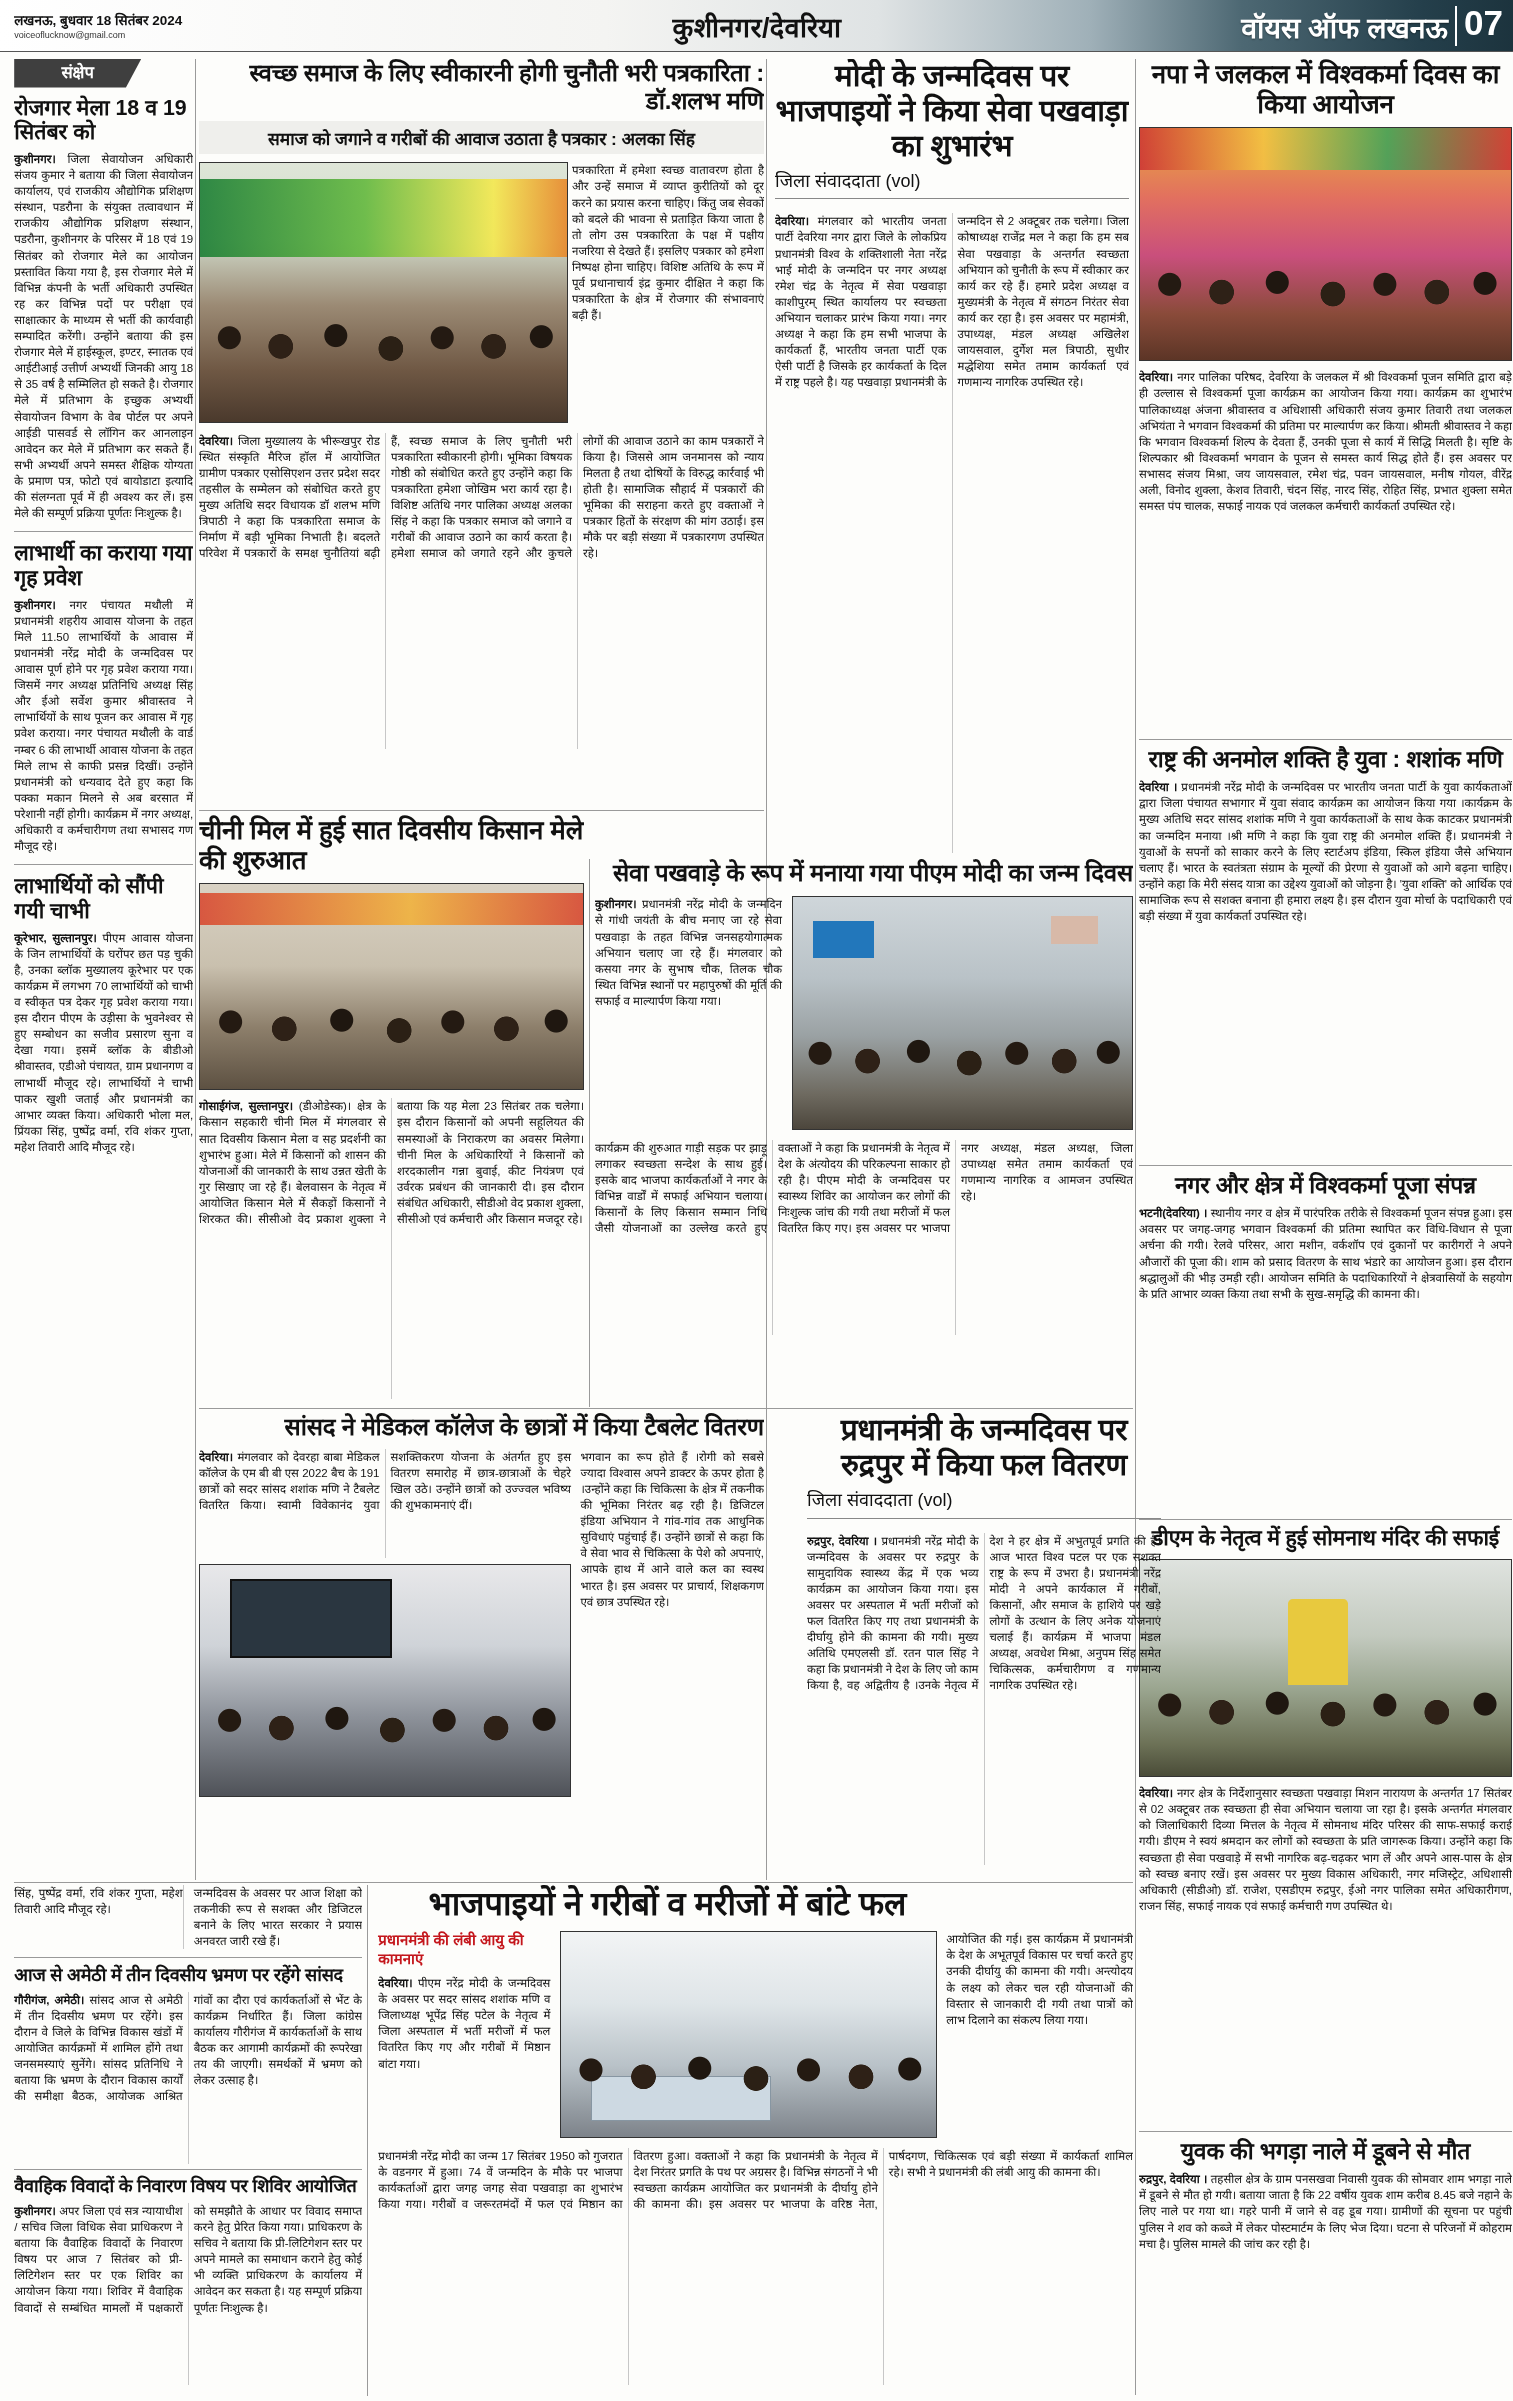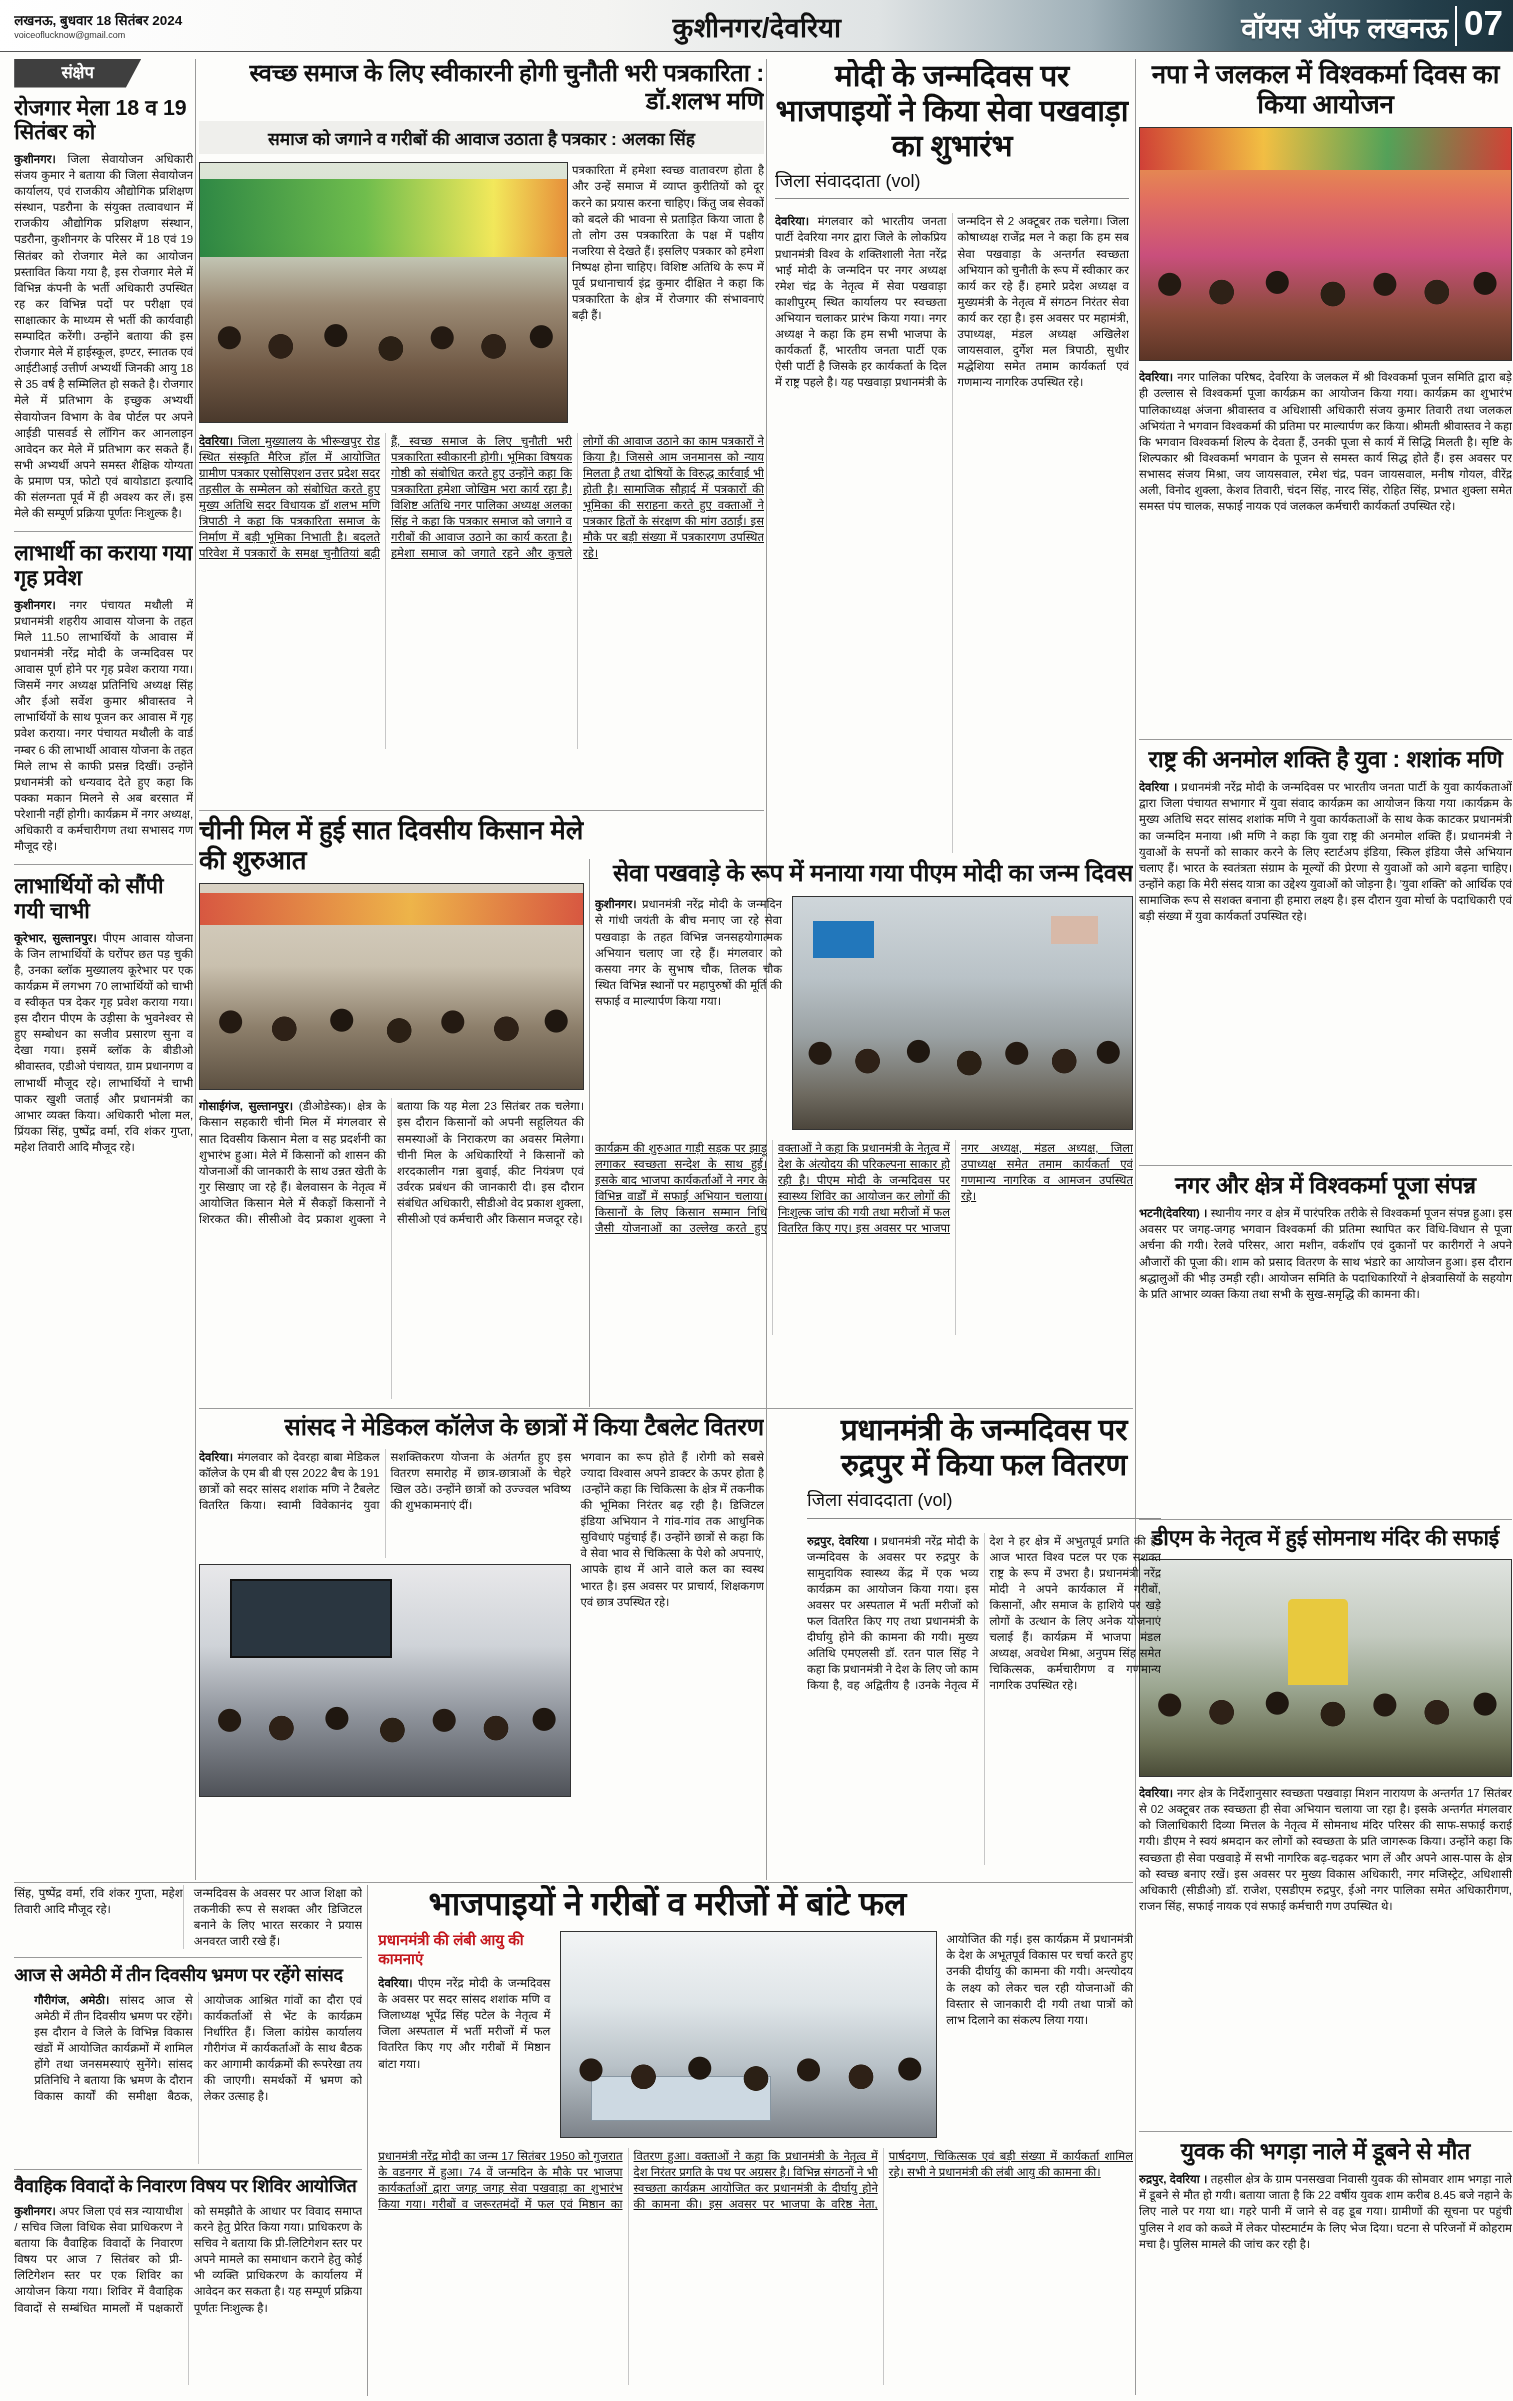--- a/index.html
+++ b/index.html
@@ -15,21 +15,21 @@
   .mast-date .d1 { font-size:13.5px; font-weight:bold; }
   .mast-date .d2 { font-size:9px; color:#333; }
   .mast-section { position:absolute; left:0; right:0; top:8px; text-align:center; font-size:27px; font-weight:800; letter-spacing:0.4px; }
   .mast-brand { position:absolute; right:66px; top:8px; font-size:28.5px; font-weight:800; color:#fff; text-shadow:0 0.8px 1.6px rgba(0,0,0,.4); }
   .mast-sep { position:absolute; right:57px; top:6.3px; width:2.4px; height:40px; background:#fff; }
   .mast-page { position:absolute; right:11px; top:3.2px; font-size:35px; font-weight:800; color:#fff; }
   .hl { font-weight:800; line-height:1.16; letter-spacing:-0.2px; }
   .body-txt { font-size:11.5px; line-height:1.4; text-align:justify; }
   .body-txt strong { font-weight:bold; }
   .cols2 { column-count:2; column-gap:11px; column-rule:0.8px solid #c7c7c7; }
-  .cols3 { column-count:3; column-gap:11px; column-rule:0.8px solid #c7c7c7;text-decoration:underline; }
+  .cols3 { column-count:3; column-gap:11px; column-rule:0.8px solid #c7c7c7; }
   .byline { font-size:18px; font-weight:normal; border-bottom:0.8px solid #888; padding:4.7px 0 6.3px 0; margin-bottom:14px; }
   .kicker { font-size:17.4px; font-weight:800; text-align:center; background:#efefec; padding:4.7px 3.2px; margin:6.3px 0 8px 0; }
   .rule-v { position:absolute; width:0.8px; background:#9a9a9a; }
   .rule-h { position:absolute; height:0.8px; background:#9a9a9a; }
   .block { position:absolute; overflow:hidden; }
 
   
   .photo { position:relative; border:0.8px solid #333; overflow:hidden; background:#b9b1a4; }
   .photo .strip { position:absolute; left:0; right:0; }
   .ph-press { background:linear-gradient(180deg,#dfe6d8 0%,#cfd8c8 30%,#9b8a74 55%,#6f5844 80%,#4a392c 100%); }
@@ -222,21 +222,21 @@
     </div>
   </div>
 
   <div class="block" style="left:14.2px; top:1885px; width:348px; height:511px;">
     <div style="display:flex; ">
       <p class="body-txt" style="flex:1;">सिंह, पुष्पेंद्र वर्मा, रवि शंकर गुप्ता, महेश तिवारी आदि मौजूद रहे।</p>
       <p class="body-txt" style="flex:1; border-left:0.8px solid #c7c7c7; padding-left:10.3px;">जन्मदिवस के अवसर पर आज शिक्षा को तकनीकी रूप से सशक्त और डिजिटल बनाने के लिए भारत सरकार ने प्रयास अनवरत जारी रखे हैं।</p>
     </div>
     <div style="border-top:0.8px solid #999; margin-top:8px; padding-top:6.3px;">
       <h2 class="hl" style="font-size:18px;">आज से अमेठी में तीन दिवसीय भ्रमण पर रहेंगे सांसद</h2>
-      <div class="cols2 body-txt" style="margin-top:6.3px; height:172px;margin-left:20px;">
+      <div class="cols2 body-txt" style="margin-top:6.3px; height:172px;">
         <p><strong>गौरीगंज, अमेठी।</strong> <span>सांसद आज से अमेठी में तीन दिवसीय भ्रमण पर रहेंगे। इस दौरान वे जिले के विभिन्न विकास खंडों में आयोजित कार्यक्रमों में शामिल होंगे तथा जनसमस्याएं सुनेंगे। सांसद प्रतिनिधि ने बताया कि भ्रमण के दौरान विकास कार्यों की समीक्षा बैठक, आयोजक आश्रित गांवों का दौरा एवं कार्यकर्ताओं से भेंट के कार्यक्रम निर्धारित हैं। जिला कांग्रेस कार्यालय गौरीगंज में कार्यकर्ताओं के साथ बैठक कर आगामी कार्यक्रमों की रूपरेखा तय की जाएगी। समर्थकों में भ्रमण को लेकर उत्साह है।</span></p>
       </div>
     </div>
     <div style="border-top:0.8px solid #999; margin-top:4.7px; padding-top:6.3px;">
       <h2 class="hl" style="font-size:18px;">वैवाहिक विवादों के निवारण विषय पर शिविर आयोजित</h2>
       <div class="cols2 body-txt" style="margin-top:6.3px; height:182px;">
         <p><strong>कुशीनगर।</strong> <span>अपर जिला एवं सत्र न्यायाधीश / सचिव जिला विधिक सेवा प्राधिकरण ने बताया कि वैवाहिक विवादों के निवारण विषय पर आज 7 सितंबर को प्री-लिटिगेशन स्तर पर एक शिविर का आयोजन किया गया। शिविर में वैवाहिक विवादों से सम्बंधित मामलों में पक्षकारों को समझौते के आधार पर विवाद समाप्त करने हेतु प्रेरित किया गया। प्राधिकरण के सचिव ने बताया कि प्री-लिटिगेशन स्तर पर अपने मामले का समाधान कराने हेतु कोई भी व्यक्ति प्राधिकरण के कार्यालय में आवेदन कर सकता है। यह सम्पूर्ण प्रक्रिया पूर्णतः निःशुल्क है।</span></p>
       </div>
     </div>
   </div>

